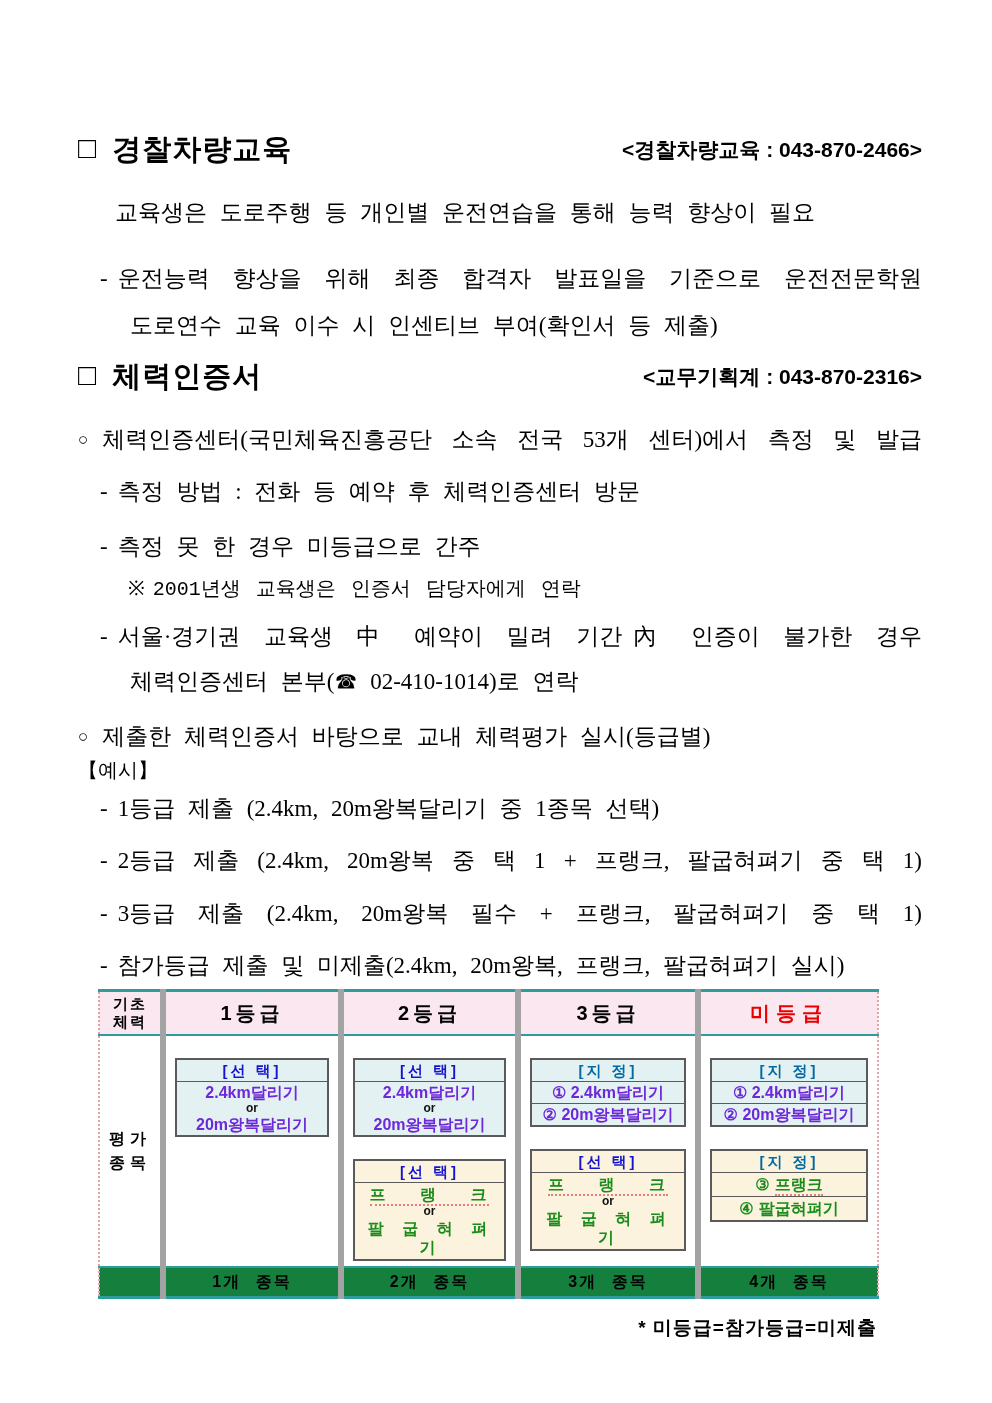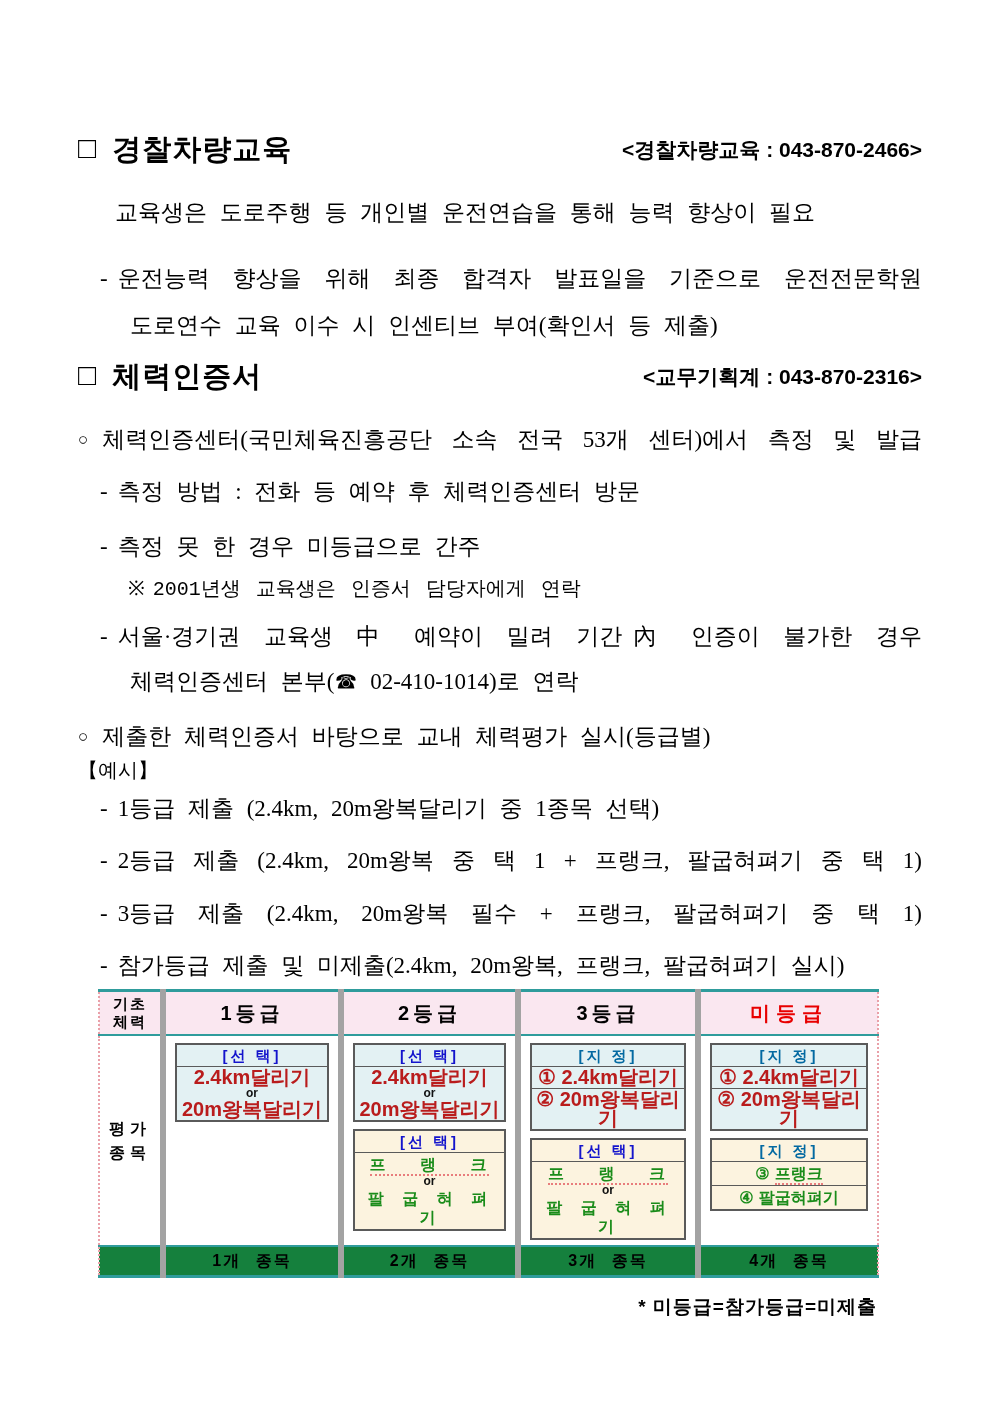--- a/index.html
+++ b/index.html
@@ -93,31 +93,31 @@
     vertical-align:middle;text-align:center;
     font-size:16px;font-weight:700;letter-spacing:5px;line-height:24px;
   }
   .tbody td.rowlabel span{display:block;}
   .tfoot td{
     height:28px;background:#15803d;
     font-size:16px;font-weight:700;letter-spacing:2px;word-spacing:8px;
     text-align:center;vertical-align:middle;
   }
   
-  .ibox{margin:7px 9px 5px;border:2px solid #5a5a5a;}
+  .ibox{margin:22px 9px 5px;border:2px solid #5a5a5a;}
   .ibox.blue{background:#E3F1F3;}
   .ibox.cream{background:#FCF3DF;}
   .ihead{
     text-align:center;font-weight:700;font-size:15px;line-height:19px;
     letter-spacing:3px;border-bottom:1px solid #5a5a5a;padding:1px 0;
   }
   .ihead.sel{color:#1414CC;}
   .ihead.asg{color:#0369a1;}
   .irow{text-align:center;font-weight:700;}
-  .irow.purple{color:#b91c1c;font-size:20px;line-height:19px;padding:1px 0;}
+  .irow.purple{color:#6d28d9;font-size:16px;line-height:19px;padding:1px 0;}
   .irow.or{color:#111;font-size:12px;line-height:11px;padding:0;}
   .irow.green{color:#1A8C1A;font-size:16px;line-height:19px;padding:2px 0;}
   .irow.sep{border-top:1px solid #5a5a5a;}
   .spread{letter-spacing:3px;word-spacing:24px;}
   .spread2{letter-spacing:4px;word-spacing:6px;}
   .u-red{border-bottom:2px dotted #E87C7C;padding-bottom:1px;}
   .numsp{margin-right:5px;}
   
   .footnote{
     width:799px;text-align:right;

